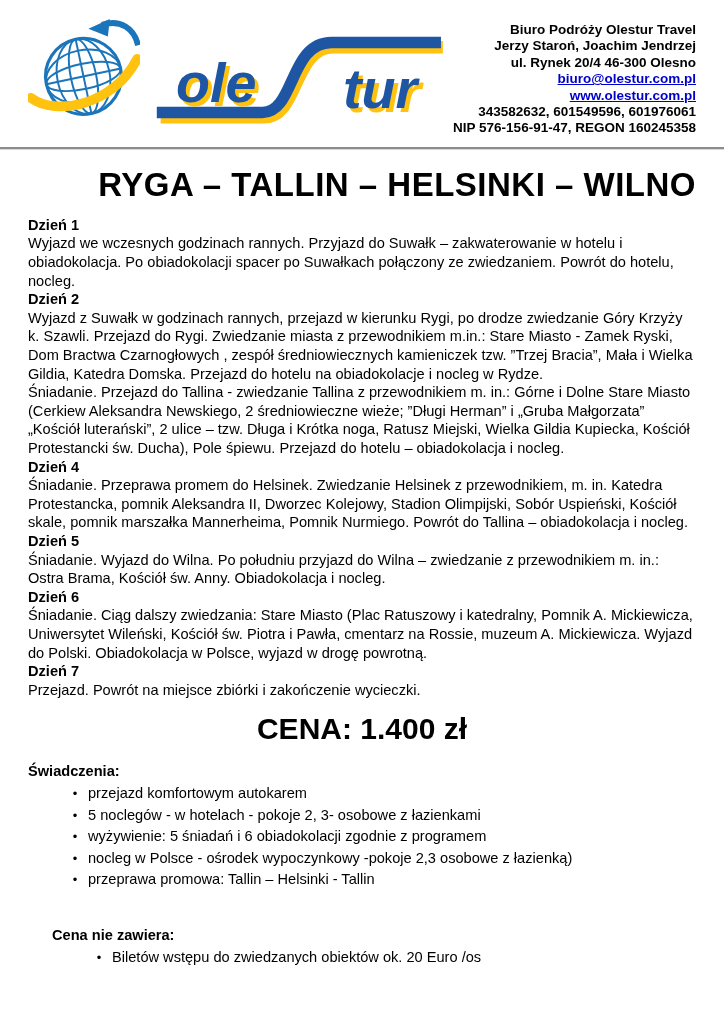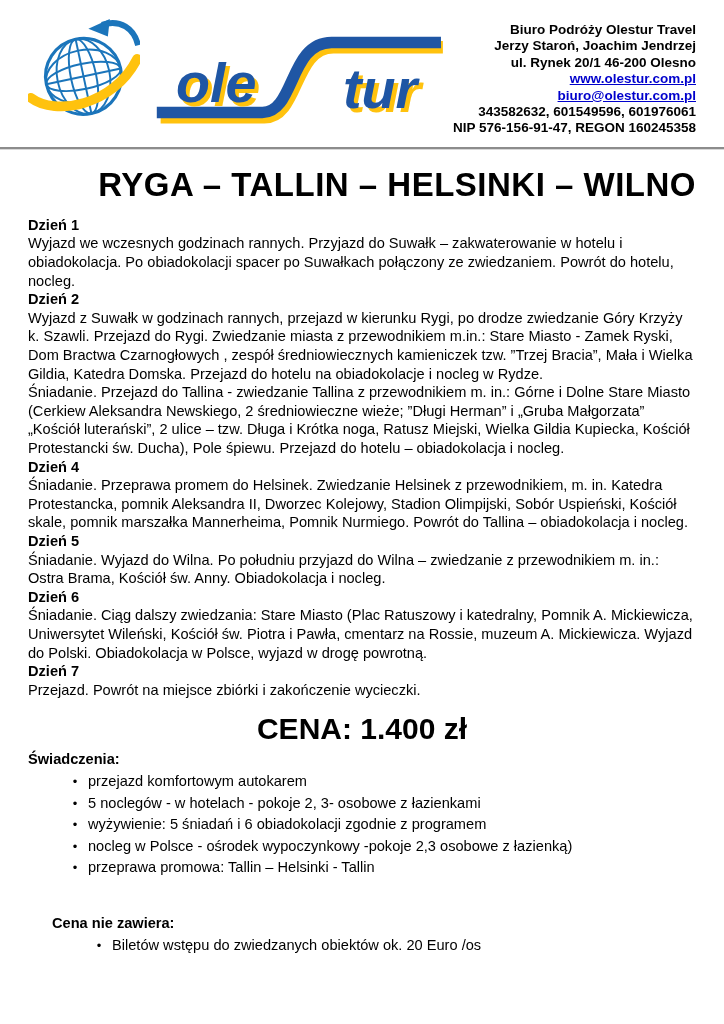--- a/index.html
+++ b/index.html
@@ -33,21 +33,21 @@
   }
 
   
   .itinerary{font-size:14.6px;line-height:18.6px;}
   .day-title{font-weight:bold;}
   .day-text{font-weight:normal;}
 
   
   .price{
     text-align:center;font-size:30px;font-weight:bold;
-    margin:13px 0 4px 0;
+    margin:13px 0 16px 0;
   }
 
   
   .section-heading{font-weight:bold;font-size:14.6px;line-height:19px;}
   ul.bullets{list-style:none;margin:2px 0 0 0;padding:0 0 0 34px;}
   ul.bullets li{
     display:flex;font-size:14.6px;line-height:21.4px;
   }
   ul.bullets .bullet{
     width:26px;flex:0 0 26px;text-align:center;font-size:13px;
@@ -91,23 +91,23 @@
           <text x="30" y="76" font-family="Liberation Sans, sans-serif" font-size="58" font-weight="bold" font-style="italic" fill="#1f56a4">ole</text>
           <text x="208" y="86" font-family="Liberation Sans, sans-serif" font-size="58" font-weight="bold" font-style="italic" fill="#ffc20e">tur</text>
           <text x="204" y="82" font-family="Liberation Sans, sans-serif" font-size="58" font-weight="bold" font-style="italic" fill="#1f56a4">tur</text>
         </svg>
       </span>
     </div>
 
     <div class="contact">
       <div>Biuro Podróży Olestur Travel</div>
       <div>Jerzy Staroń, Joachim Jendrzej</div>
-      <div>ul. Rynek 20/1 46-200 Olesno</div>
+      <div>ul. Rynek 20/4 46-300 Olesno</div>
+      <div><a>biuro@olestur.com.pl</a></div>
       <div><a>www.olestur.com.pl</a></div>
-      <div><a>biuro@olestur.com.pl</a></div>
       <div>343582632, 601549596, 601976061</div>
       <div>NIP 576-156-91-47, REGON 160245358</div>
     </div>
   </div>
 
   <div class="divider"></div>
 
   <div class="doc-title">RYGA – TALLIN – HELSINKI – WILNO</div>
 
   <div class="itinerary">

